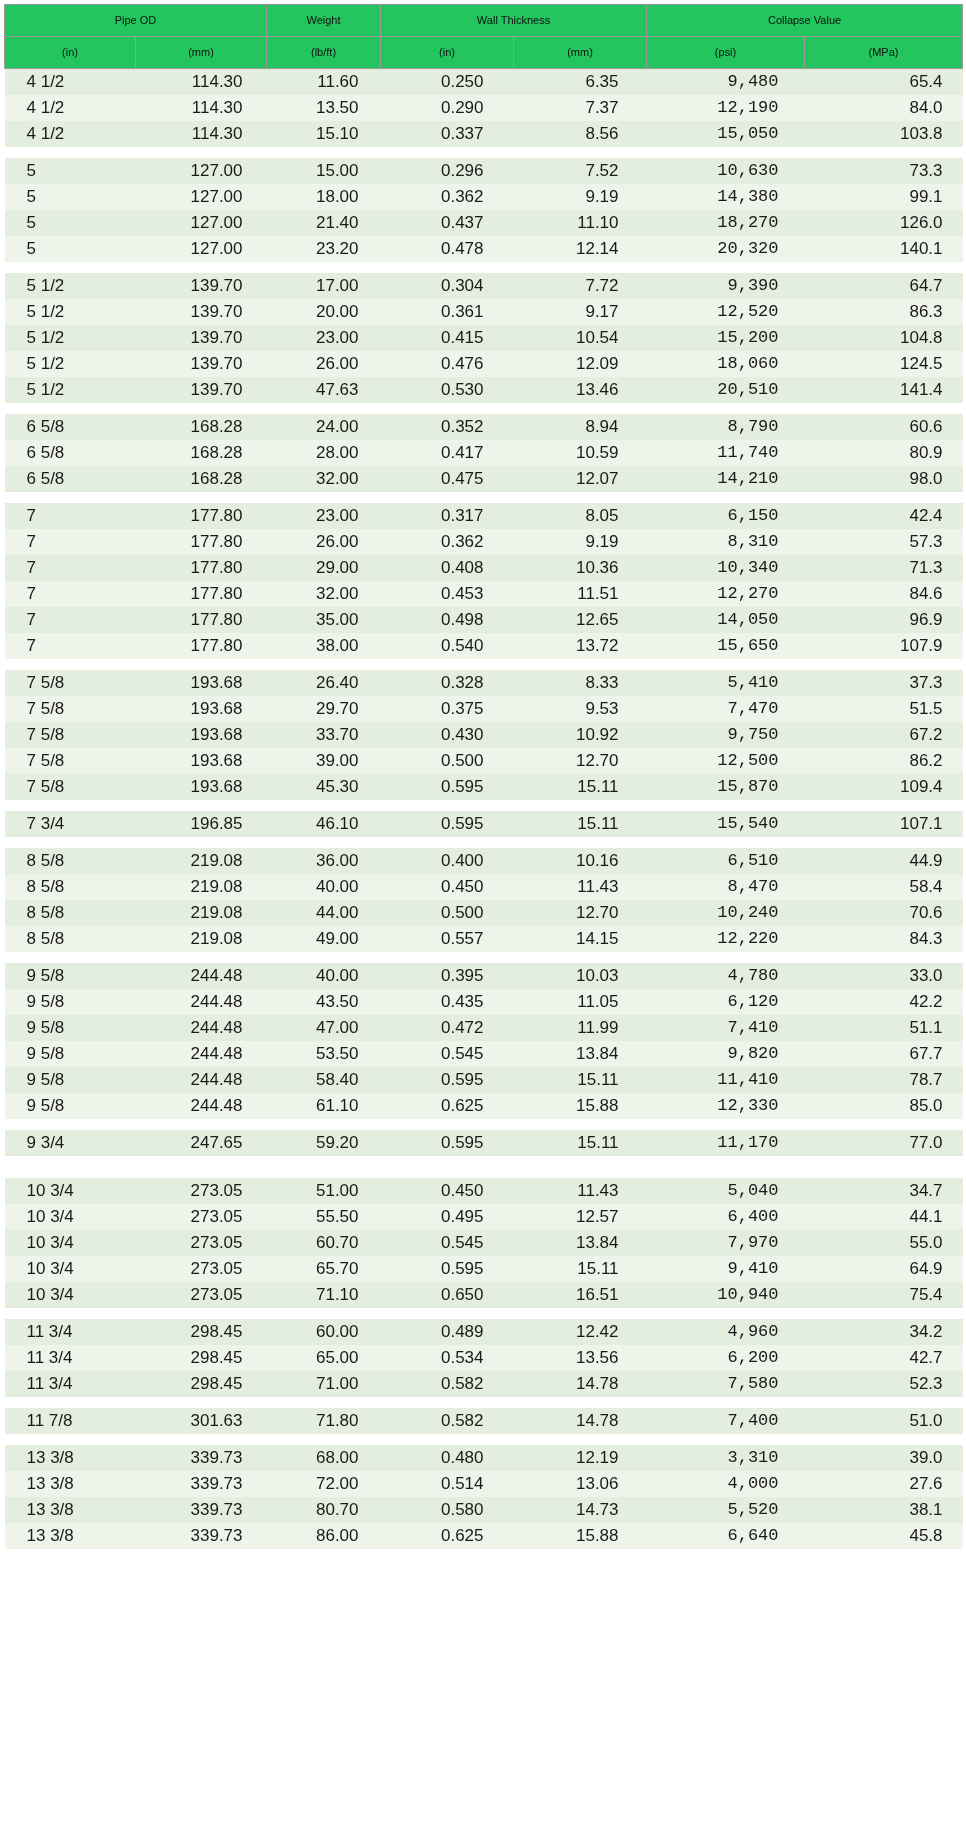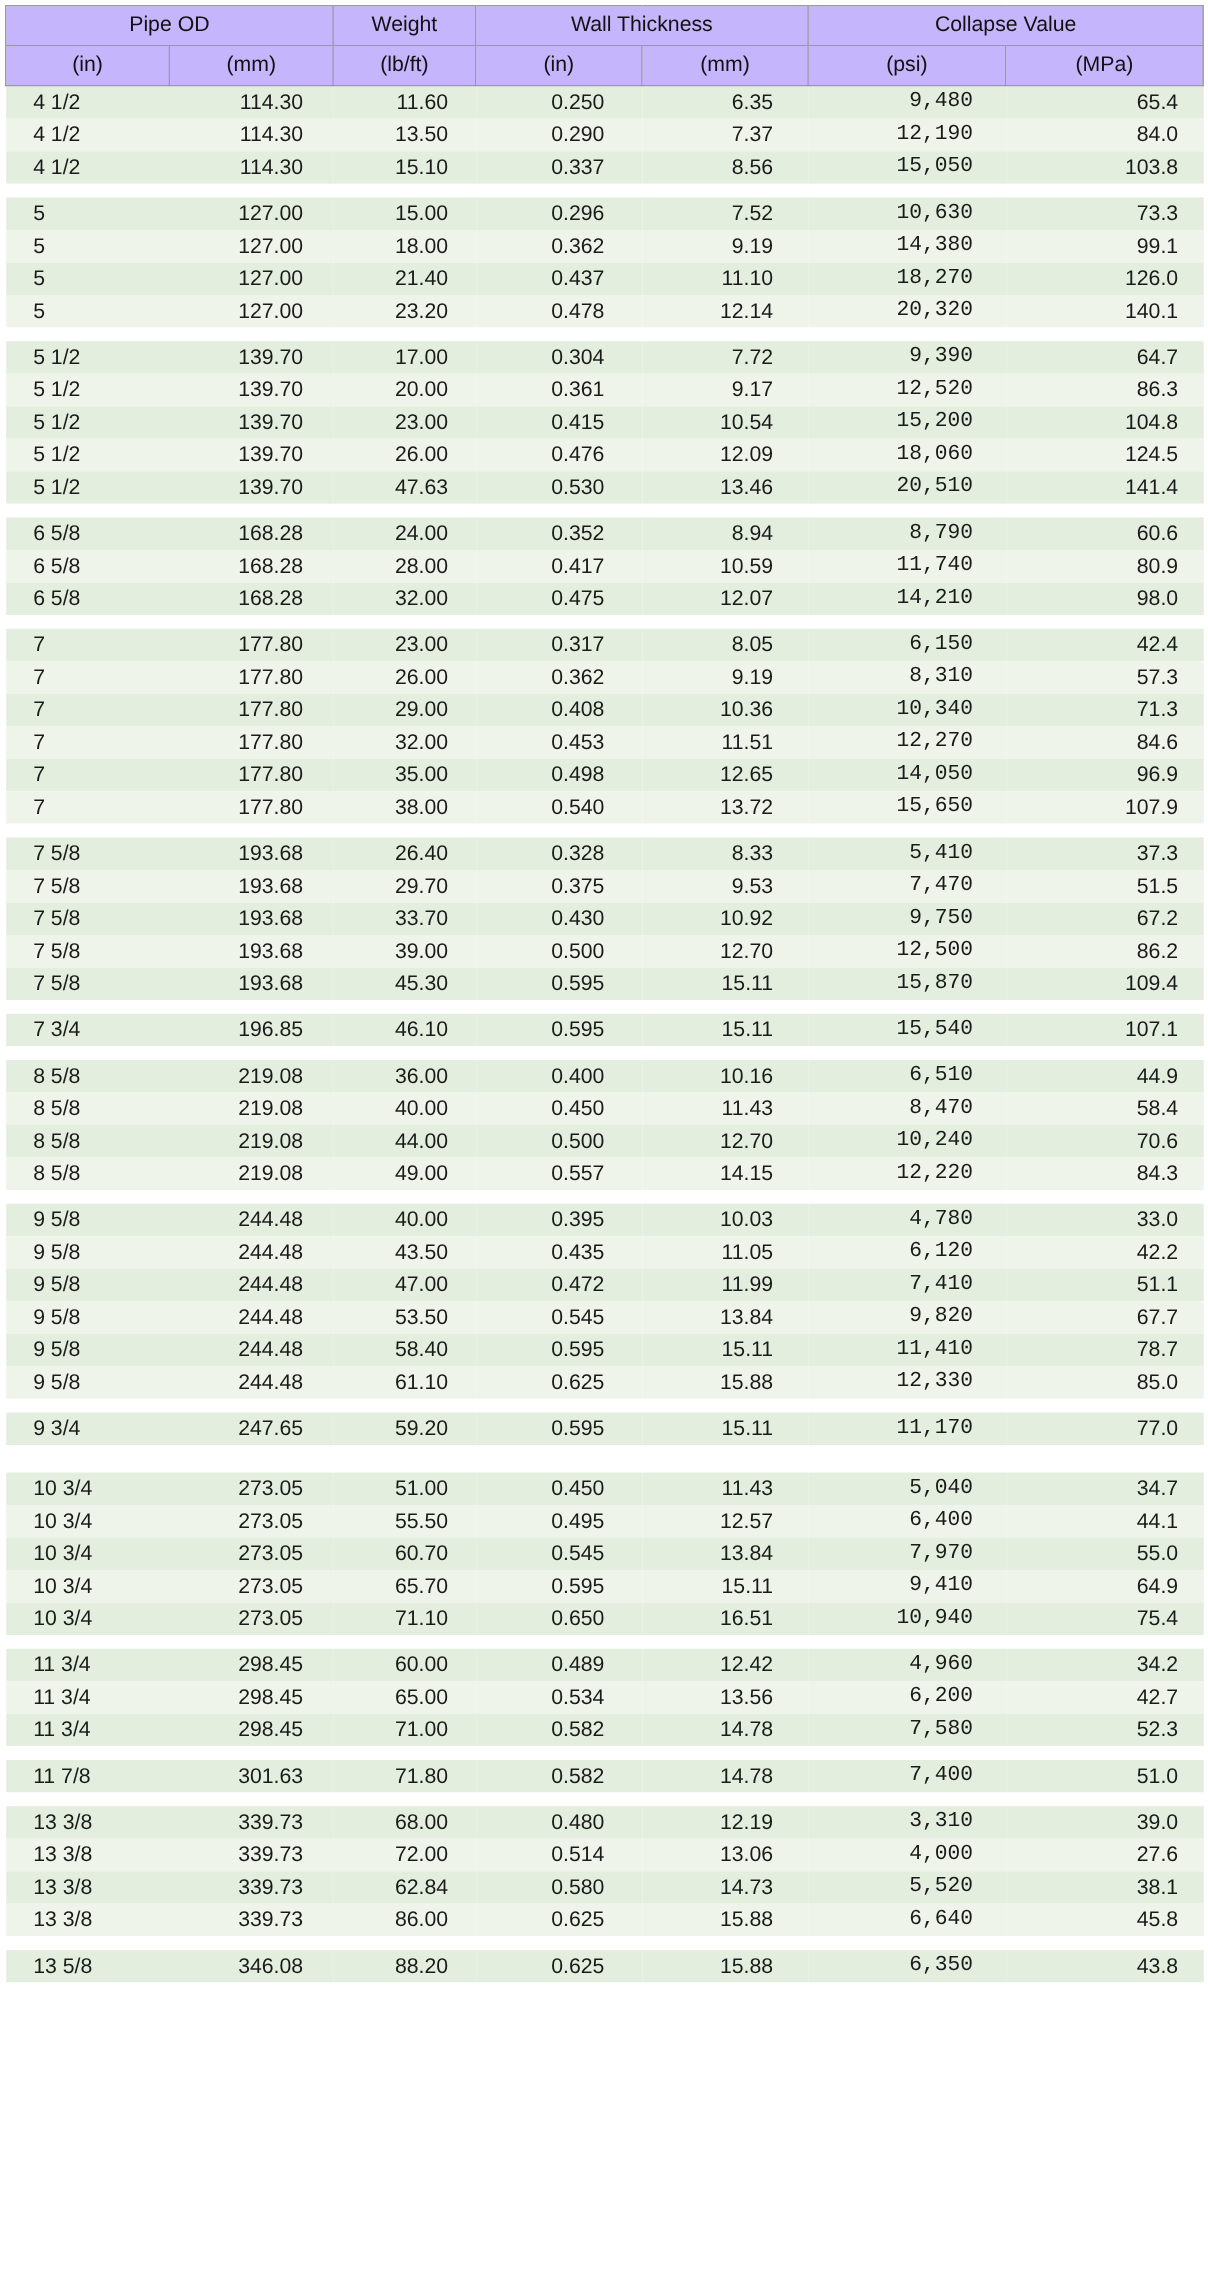--- a/index.html
+++ b/index.html
@@ -26,23 +26,23 @@
   table.pipe col.c0 { width: 131px; }
   table.pipe col.c1 { width: 131px; }
   table.pipe col.c2 { width: 114px; }
   table.pipe col.c3 { width: 133px; }
   table.pipe col.c4 { width: 133px; }
   table.pipe col.c5 { width: 158px; }
   table.pipe col.c6 { width: 158px; }
 
   thead th {
     border: 1px solid #9a9a9a;
-    background: #c4b5fd;
+    background: #22c55e;
     font-weight: normal;
-    font-size: 17px;
+    font-size: 11px;
     text-align: center;
     padding: 4px 0 5px 0;
     color: #111;
   }
   thead tr.grp th { height: 22px; }
   thead tr.units th { height: 22px; }
 
   tbody td {
     padding: 2px 14px 3px 14px;
     height: 21px;
@@ -578,42 +578,33 @@
           <td class="odmm">339.73</td>
           <td class="wt">72.00</td>
           <td class="tin">0.514</td>
           <td class="tmm">13.06</td>
           <td class="psi">4,000</td>
           <td class="mpa">27.6</td>
         </tr>
         <tr class="band-a">
           <td class="od">13 3/8</td>
           <td class="odmm">339.73</td>
-          <td class="wt">62.84</td>
+          <td class="wt">80.70</td>
           <td class="tin">0.580</td>
           <td class="tmm">14.73</td>
           <td class="psi">5,520</td>
           <td class="mpa">38.1</td>
         </tr>
         <tr class="band-b">
           <td class="od">13 3/8</td>
           <td class="odmm">339.73</td>
           <td class="wt">86.00</td>
           <td class="tin">0.625</td>
           <td class="tmm">15.88</td>
           <td class="psi">6,640</td>
           <td class="mpa">45.8</td>
         </tr>
         <tr class="spacer">
           <td colspan="7"></td>
         </tr>
-        <tr class="band-a">
-          <td class="od">13 5/8</td>
-          <td class="odmm">346.08</td>
-          <td class="wt">88.20</td>
-          <td class="tin">0.625</td>
-          <td class="tmm">15.88</td>
-          <td class="psi">6,350</td>
-          <td class="mpa">43.8</td>
-        </tr>
       </tbody>
   </table>
 </div>
 
 </body></html>

